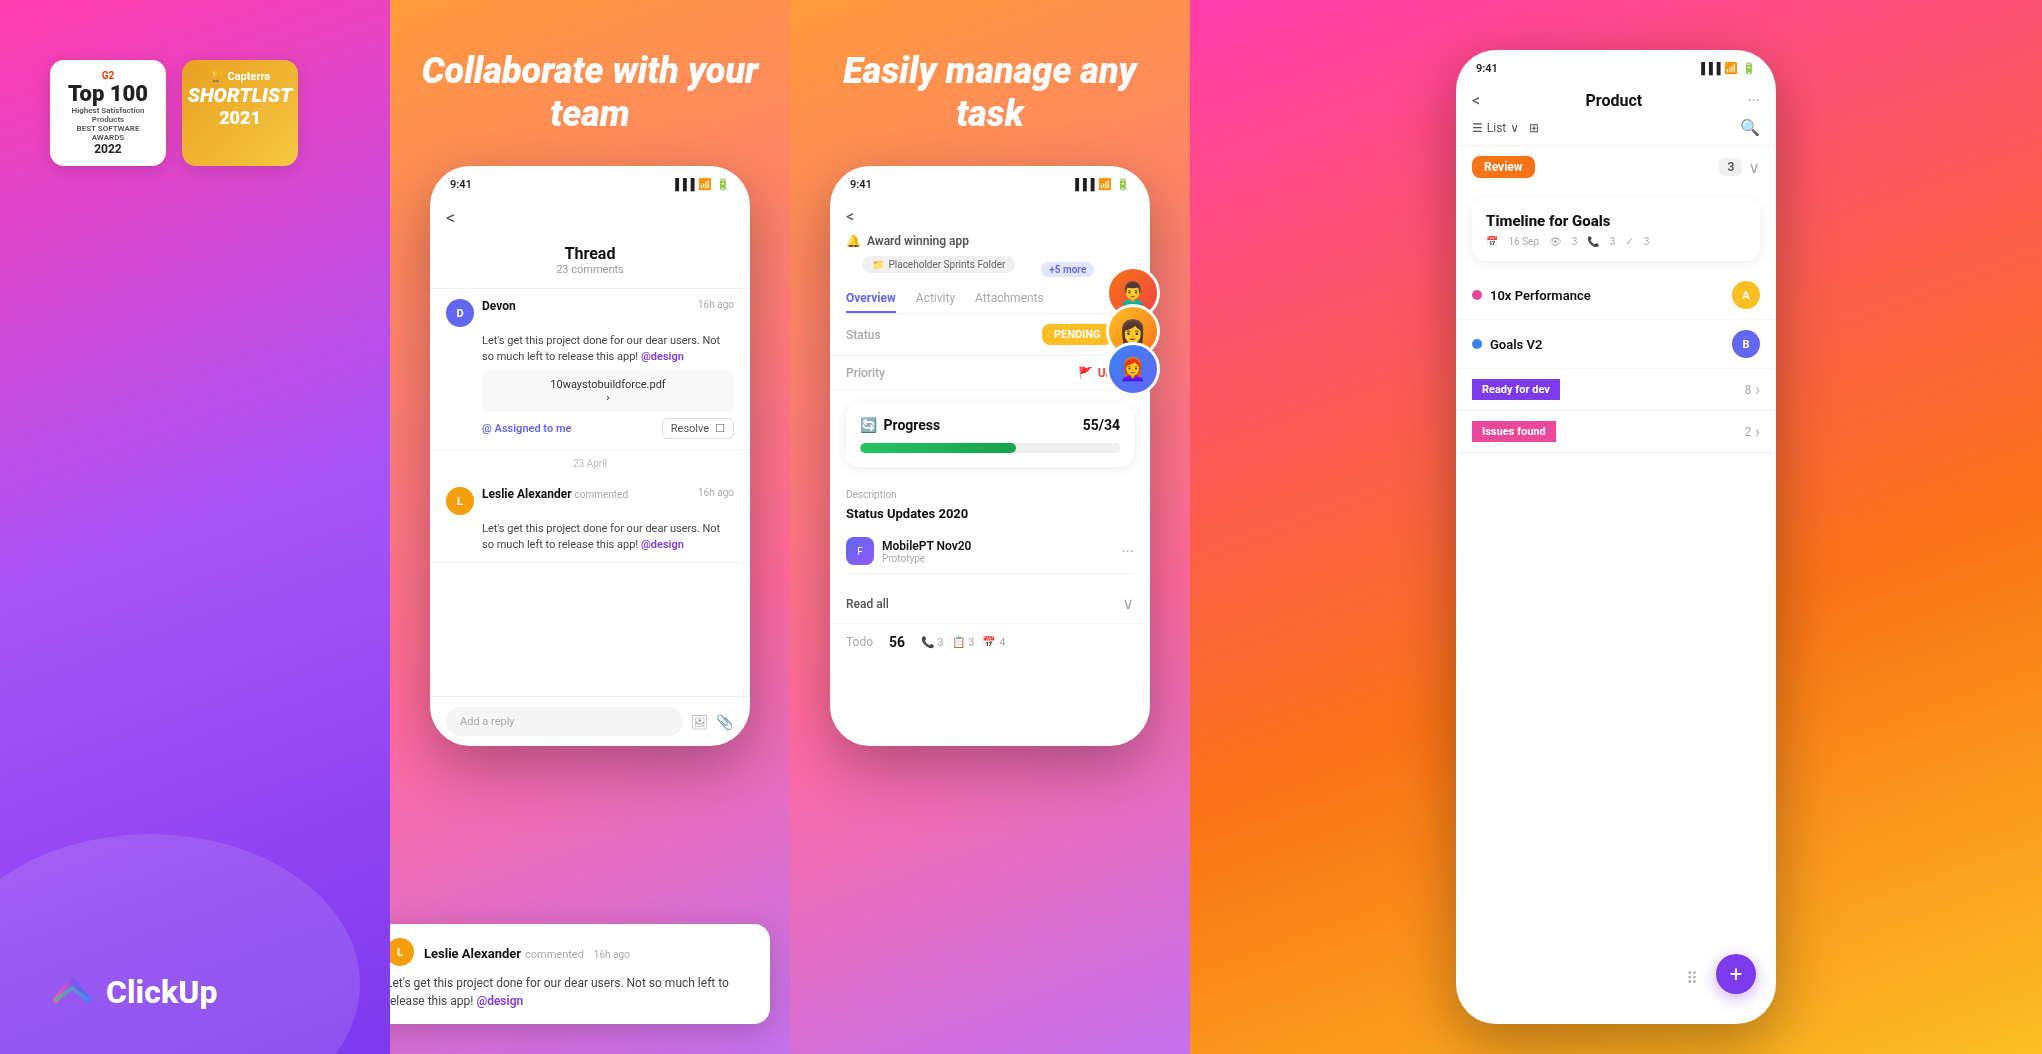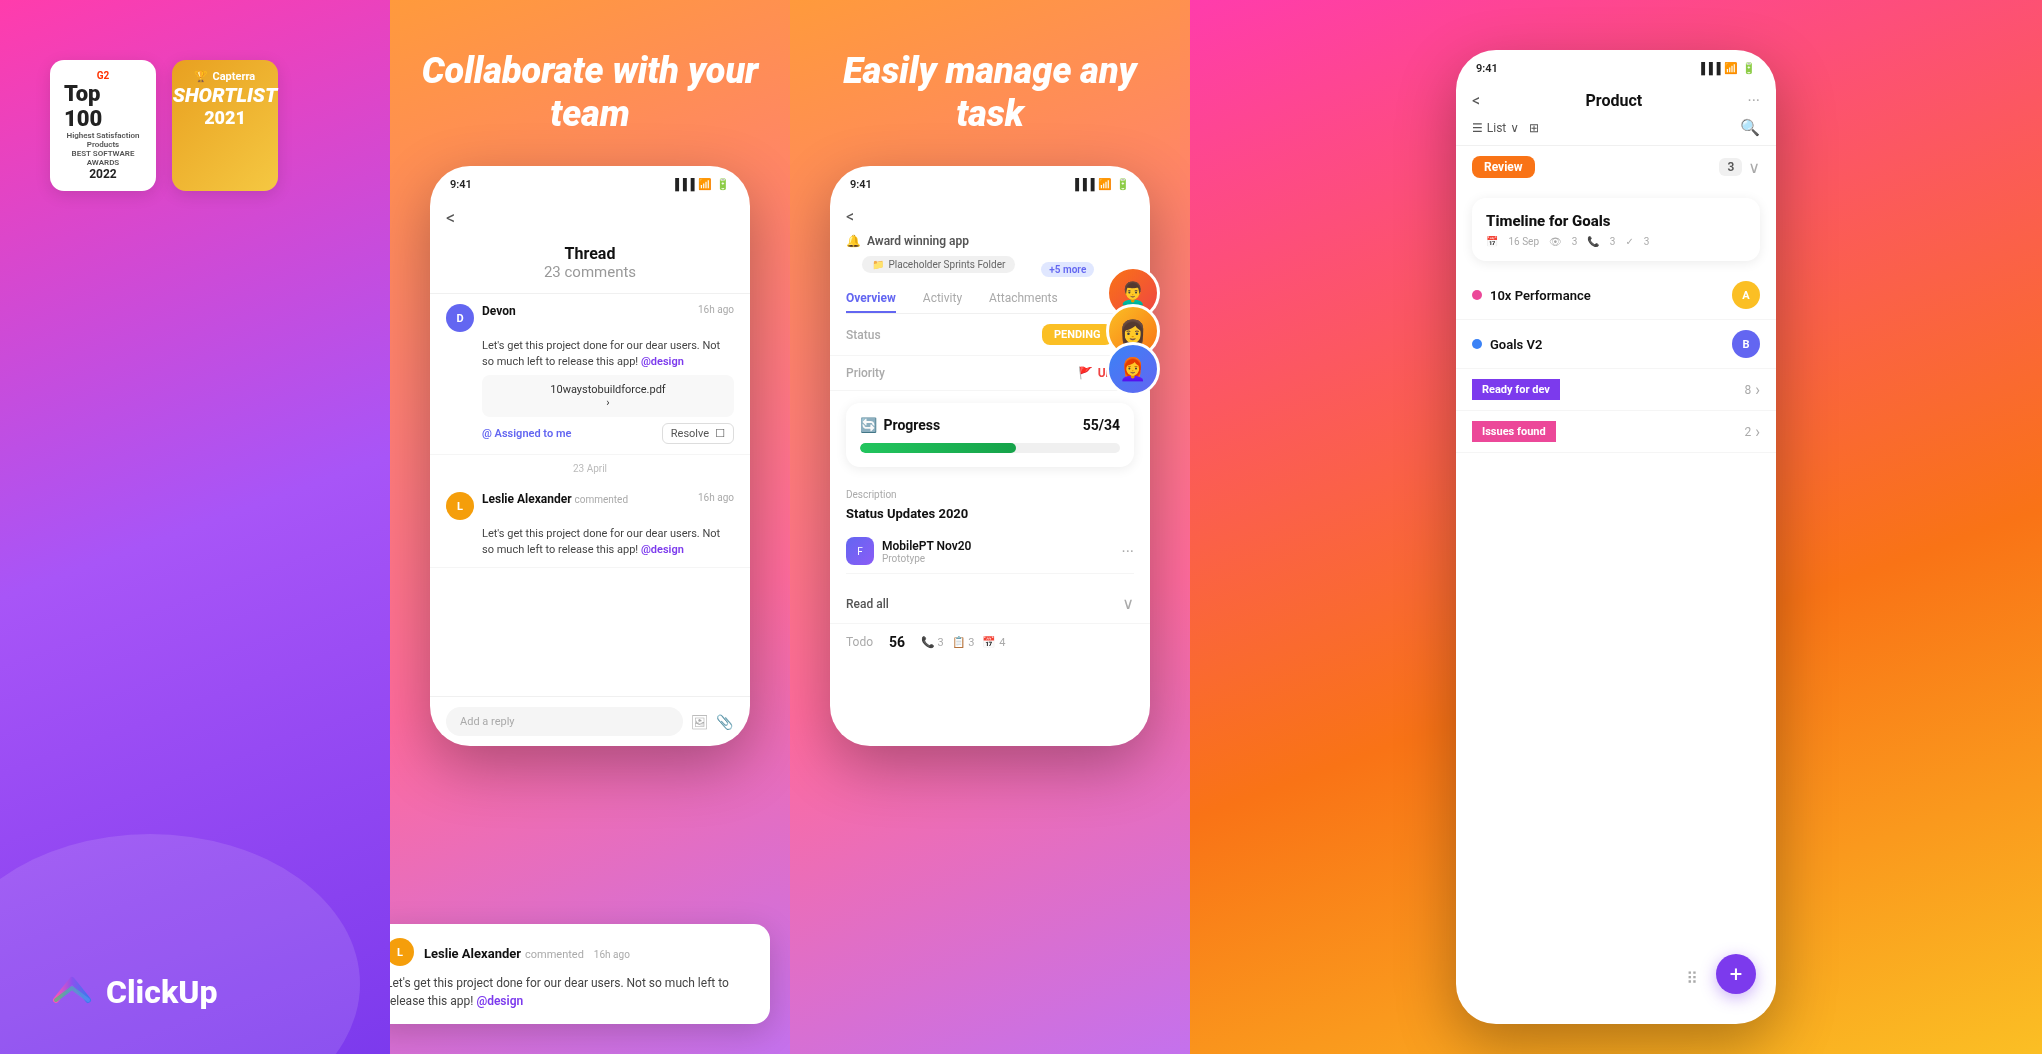--- a/index.html
+++ b/index.html
@@ -46,21 +46,21 @@
       gap: 16px;
       margin-bottom: auto;
     }
     .badge {
       background: #fff;
       border-radius: 14px;
       padding: 10px 14px;
       display: flex;
       flex-direction: column;
       align-items: center;
-      width: 106px;
+      width: 116px;
       box-shadow: 0 4px 16px rgba(0,0,0,0.12);
     }
     .badge-g2 {
       font-size: 10px;
       color: #ff3300;
       font-weight: 700;
     }
     .badge-top {
       font-size: 22px;
       font-weight: 900;
@@ -216,21 +216,21 @@
       text-align: center;
       padding: 8px 16px 12px;
       border-bottom: 1px solid #f0f0f0;
     }
     .thread-title {
       font-size: 16px;
       font-weight: 700;
       color: #111;
     }
     .thread-comments-count {
-      font-size: 15px;
+      font-size: 11px;
       color: #999;
     }
     .thread-nav {
       display: flex;
       align-items: center;
       padding: 8px 16px;
     }
     .thread-nav-back {
       font-size: 18px;
       color: #555;
@@ -417,21 +417,21 @@
       border-radius: 10px;
       padding: 2px 8px;
       font-size: 10px;
       font-weight: 600;
       margin-left: 4px;
     }
     .task-tabs {
       display: flex;
       border-bottom: 1px solid #f0f0f0;
       margin: 0 16px;
-      gap: 27px;
+      gap: 20px;
     }
     .task-tab {
       font-size: 12px;
       padding-bottom: 6px;
       color: #aaa;
     }
     .task-tab.active {
       color: #6366f1;
       border-bottom: 2px solid #6366f1;
       font-weight: 700;

